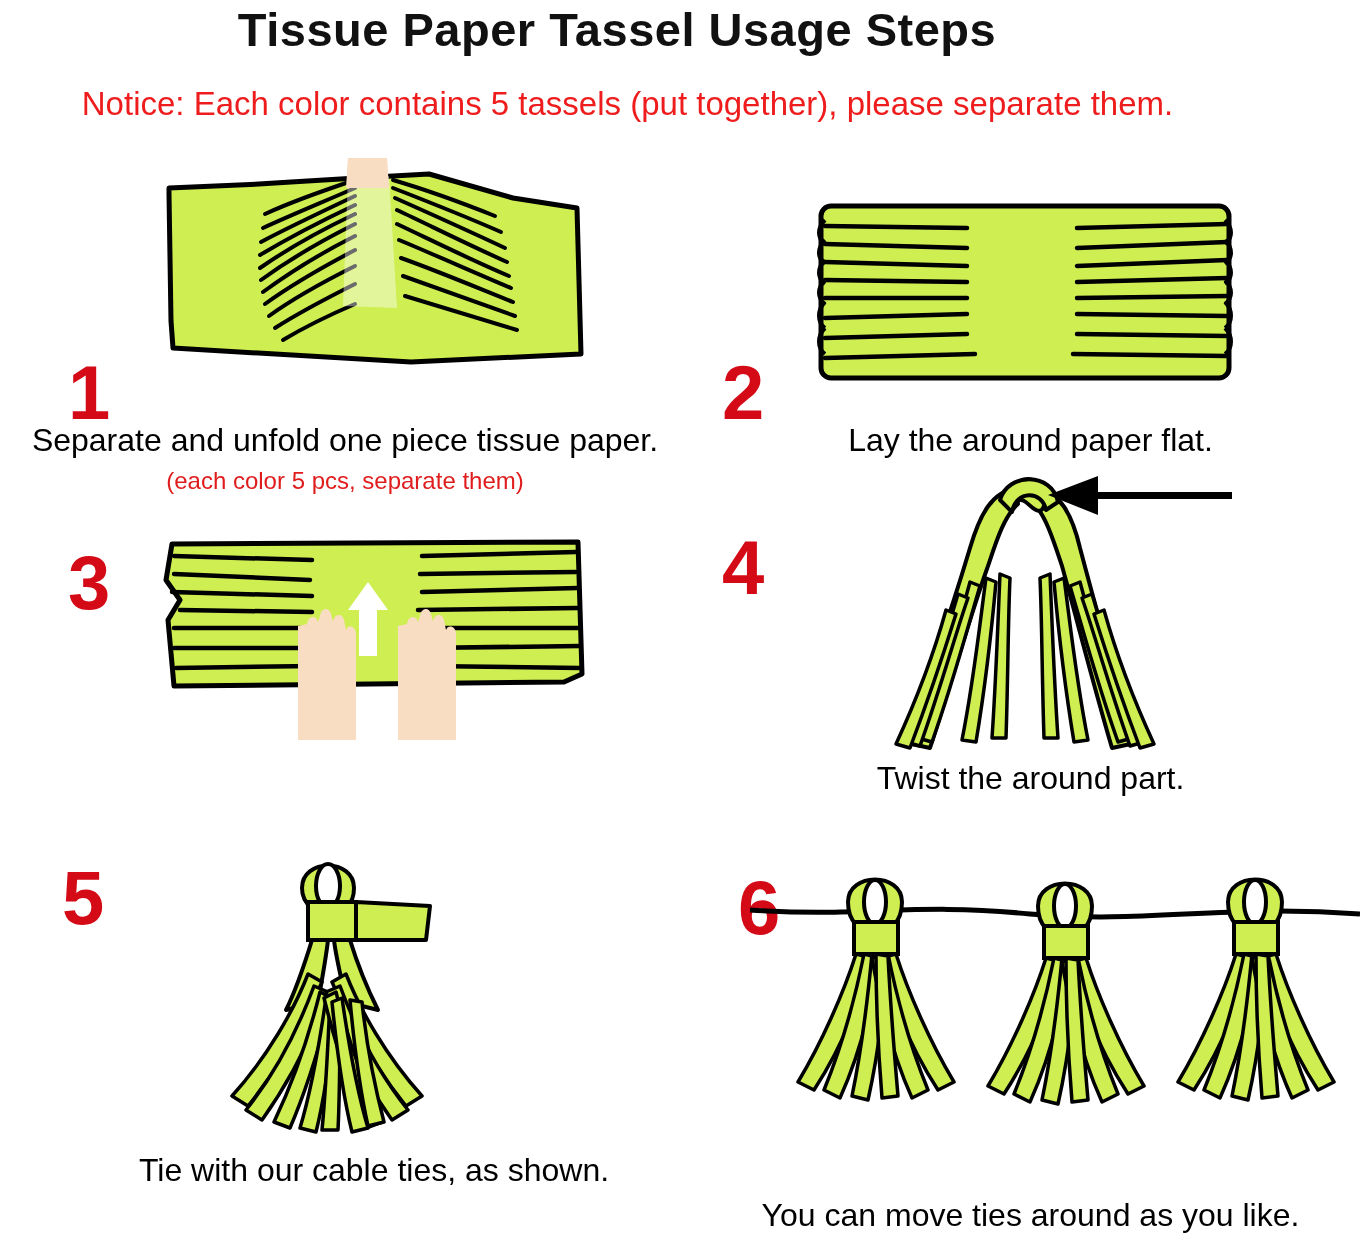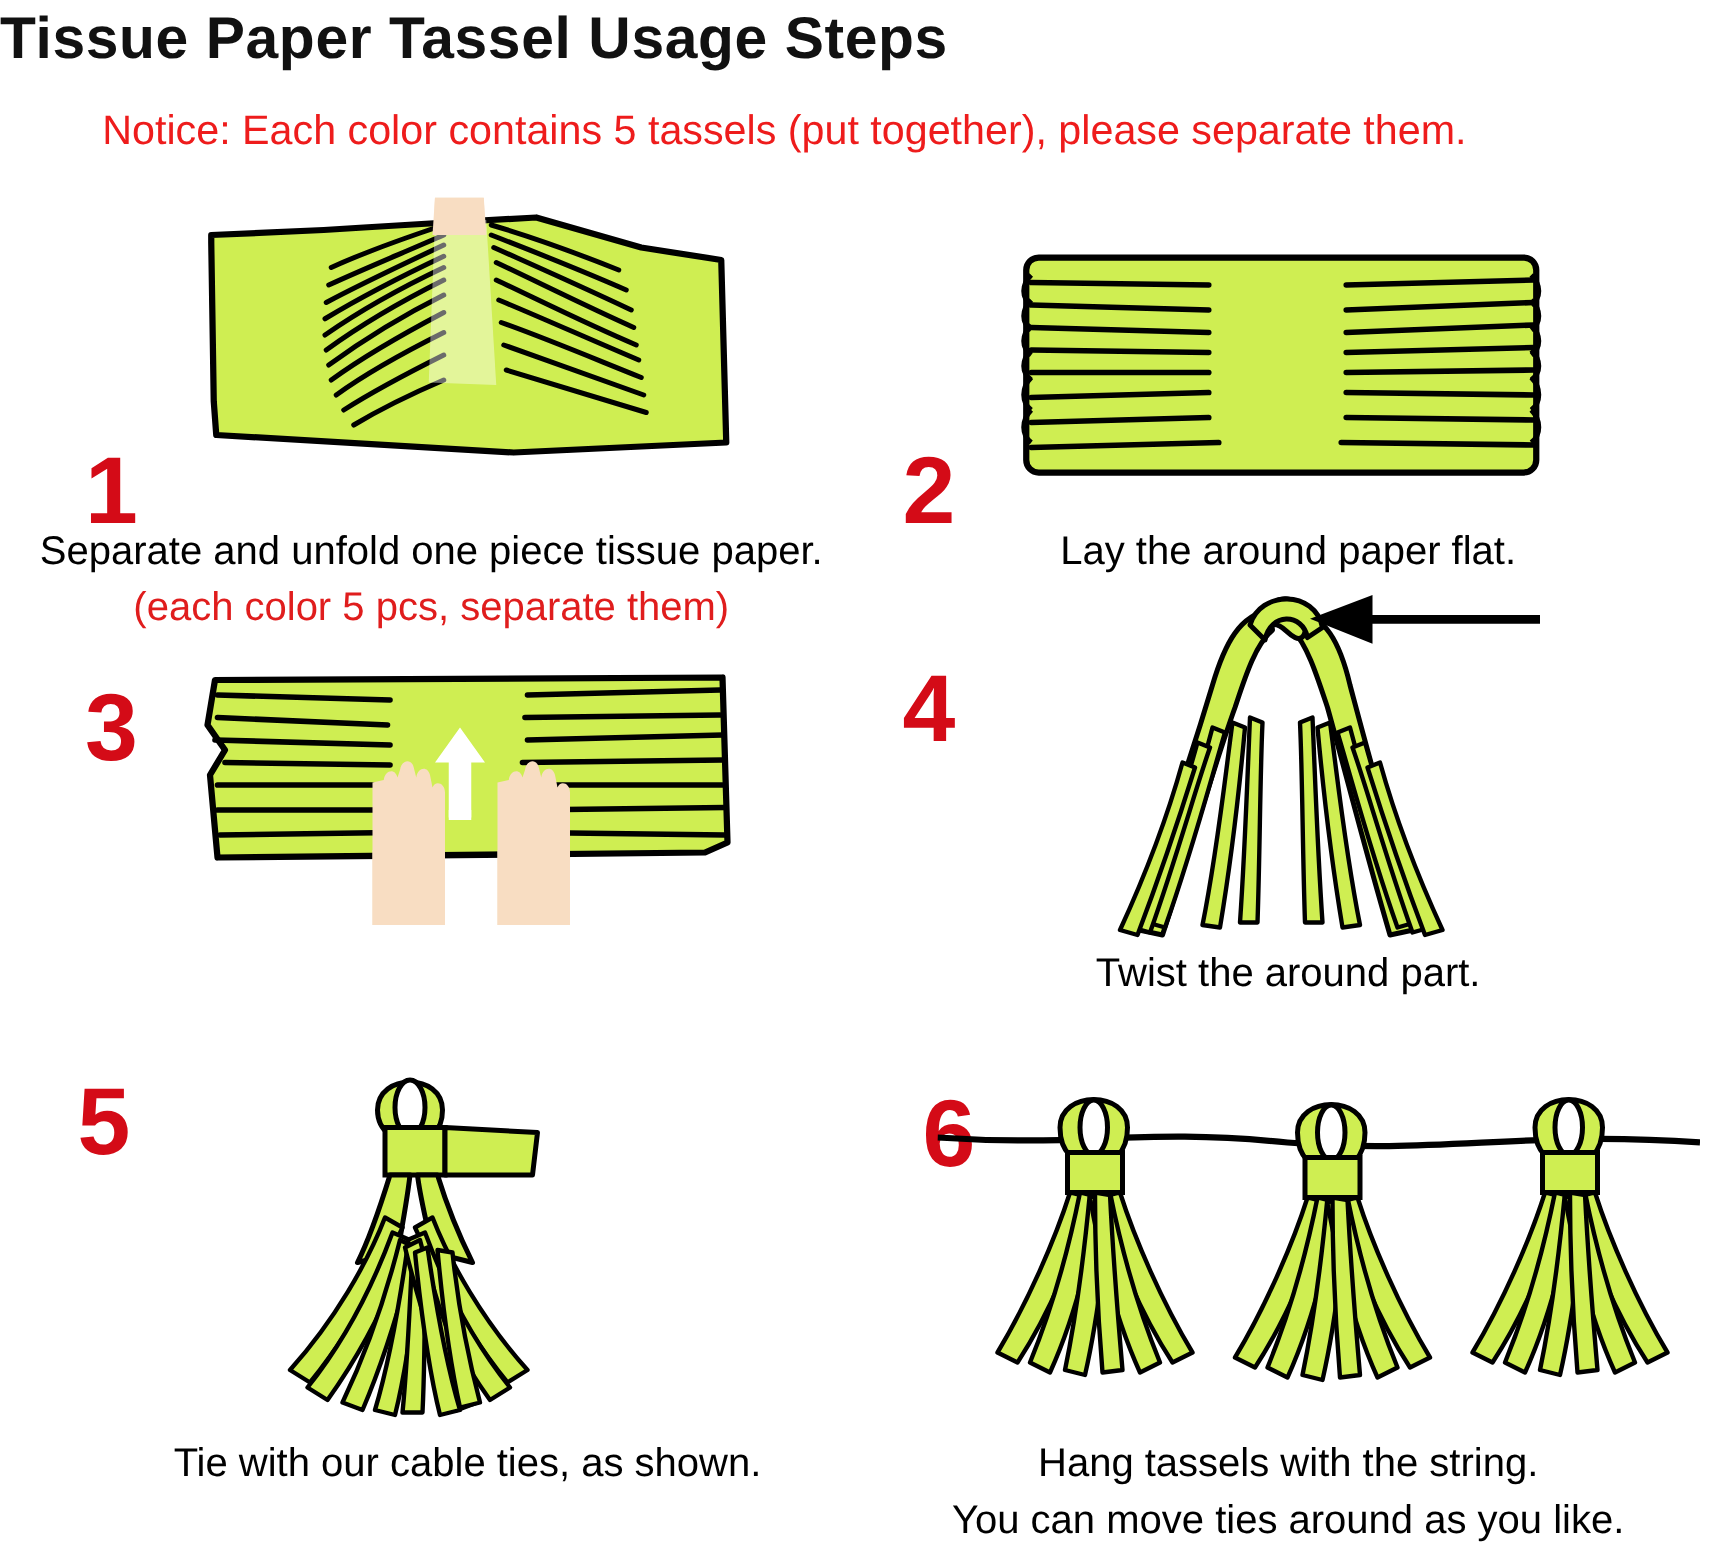--- a/index.html
+++ b/index.html
@@ -15,20 +15,21 @@
     overflow: hidden;
     color: #000;
   }
 
   
   .page-title {
     position: absolute;
     top: 2px;
     left: 0;
     width: 1234px;
+    text-align: center;
     font-size: 47px;
     font-weight: bold;
     letter-spacing: 0.5px;
     color: #111111;
     font-family: "Liberation Sans", sans-serif;
     white-space: nowrap;
   }
   .notice-line {
     position: absolute;
     top: 85px;
@@ -62,21 +63,21 @@
     text-align: center;
     font-size: 32px;
     color: #000;
     white-space: nowrap;
     font-family: "Liberation Sans", sans-serif;
   }
   .caption-sub {
     position: absolute;
     width: 100%;
     text-align: center;
-    font-size: 32px;
+    font-size: 24px;
     color: #e01d1d;
     white-space: nowrap;
     font-family: "Liberation Sans", sans-serif;
   }
 
   
   #step-1 { left: 0px;   top: 150px; width: 690px; height: 370px; }
   #step-2 { left: 690px; top: 150px; width: 681px; height: 370px; }
   #step-3 { left: 0px;   top: 520px; width: 690px; height: 330px; }
   #step-4 { left: 690px; top: 460px; width: 681px; height: 390px; }
@@ -361,15 +362,14 @@
           <path d="M54 92 C46 132 32 184 14 228 L30 236 C50 192 62 142 70 96 Z" fill="#cfee52" stroke="#000" stroke-width="3.5" stroke-linejoin="round"></path>
           <path d="M62 92 C58 134 52 186 42 234 L58 238 C68 194 74 144 78 96 Z" fill="#cfee52" stroke="#000" stroke-width="3.5" stroke-linejoin="round"></path>
           <path d="M86 92 C98 130 120 180 144 220 L128 228 C102 188 82 140 70 96 Z" fill="#cfee52" stroke="#000" stroke-width="3.5" stroke-linejoin="round"></path>
           <path d="M78 92 C86 132 100 184 118 228 L102 236 C82 192 70 142 62 96 Z" fill="#cfee52" stroke="#000" stroke-width="3.5" stroke-linejoin="round"></path>
           <path d="M66 92 C66 134 68 188 72 236 L88 234 C84 188 80 134 78 94 Z" fill="#cfee52" stroke="#000" stroke-width="3.5" stroke-linejoin="round"></path>
         </g>
       </g>
     </svg>
   </div>
 
-  <div class="caption">Hang tassels with the string.</div>
   <div class="caption second">You can move ties around as you like.</div>
 </div>
 
 </body></html>

